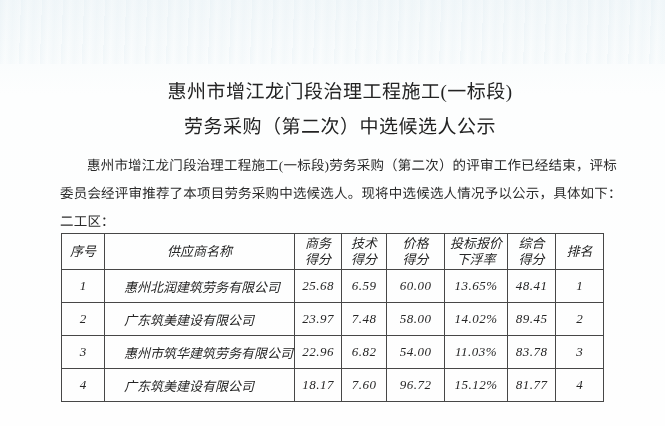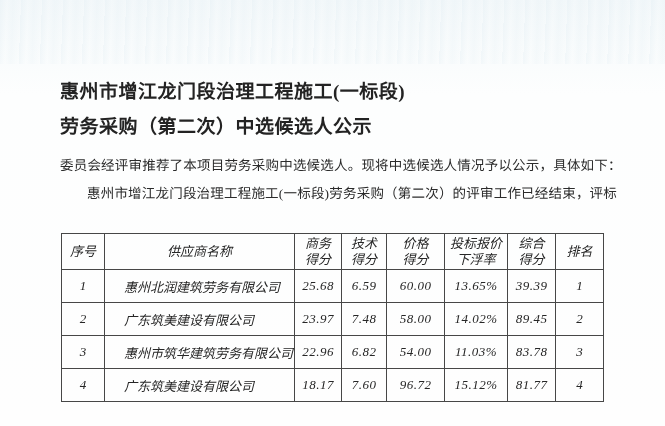--- a/index.html
+++ b/index.html
@@ -27,22 +27,23 @@
         rgba(205,224,234,0.18) 0px, rgba(255,255,255,0) 7px,
         rgba(214,230,238,0.14) 13px, rgba(255,255,255,0) 21px);
     pointer-events: none;
   }
 
   .title-block {
     position: absolute;
     top: 74px;
     left: 60px;
     width: 560px;
+    text-align: center;
     font-size: 19px;
-    font-weight: 700;
+    font-weight: 400;
     line-height: 35px;
     color: #232323;
     letter-spacing: 0.5px;
   }
 
   .body-block {
     position: absolute;
     top: 152px;
     left: 60px;
     width: 565px;
@@ -93,22 +94,23 @@
 
 <div class="page">
   <div class="scan-noise"></div>
 
   <div class="title-block">
     <div>惠州市增江龙门段治理工程施工(一标段)</div>
     <div>劳务采购（第二次）中选候选人公示</div>
   </div>
 
   <div class="body-block">
+    <div class="body-line indent">惠州市增江龙门段治理工程施工(一标段)劳务采购（第二次）的评审工作已经结束，评标</div>
     <div class="body-line">委员会经评审推荐了本项目劳务采购中选候选人。现将中选候选人情况予以公示，具体如下：</div>
-    <div class="body-line indent">惠州市增江龙门段治理工程施工(一标段)劳务采购（第二次）的评审工作已经结束，评标</div>
+    <div class="body-line">二工区：</div>
   </div>
 
   <table class="results-table">
     <colgroup>
       <col style="width:43px">
       <col style="width:190px">
       <col style="width:47px">
       <col style="width:45px">
       <col style="width:58px">
       <col style="width:63px">
@@ -133,21 +135,21 @@
       </tr>
     </thead>
     <tbody>
       <tr>
         <td>1</td>
         <td class="name-cell">惠州北润建筑劳务有限公司</td>
         <td class="num-cell">25.68</td>
         <td class="num-cell">6.59</td>
         <td class="num-cell">60.00</td>
         <td class="num-cell">13.65%</td>
-        <td class="num-cell">39.39</td>
+        <td class="num-cell">48.41</td>
         <td>1</td>
       </tr>
       <tr>
         <td>2</td>
         <td class="name-cell">广东筑美建设有限公司</td>
         <td class="num-cell">23.97</td>
         <td class="num-cell">7.48</td>
         <td class="num-cell">58.00</td>
         <td class="num-cell">14.02%</td>
         <td class="num-cell">89.45</td>

